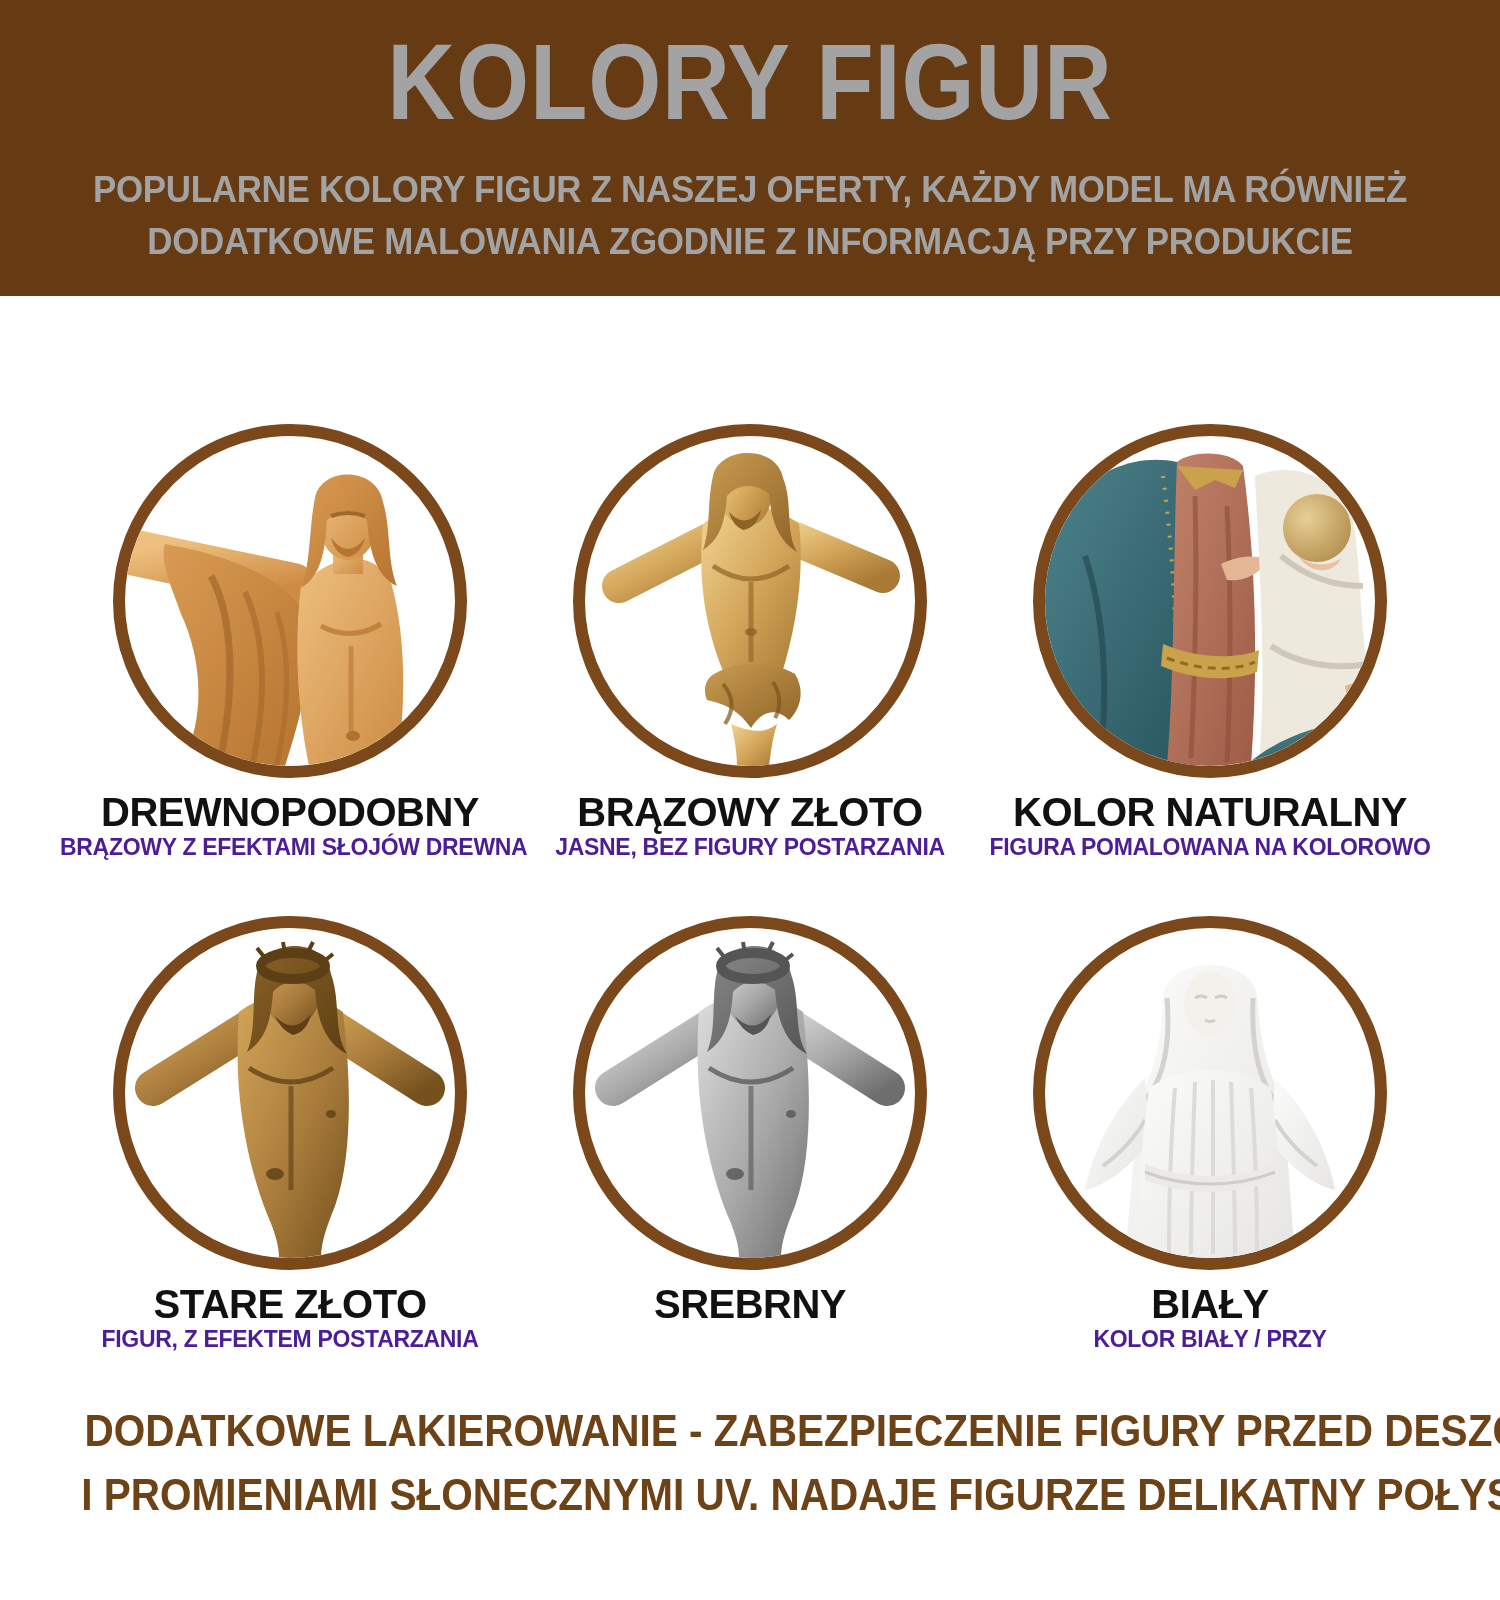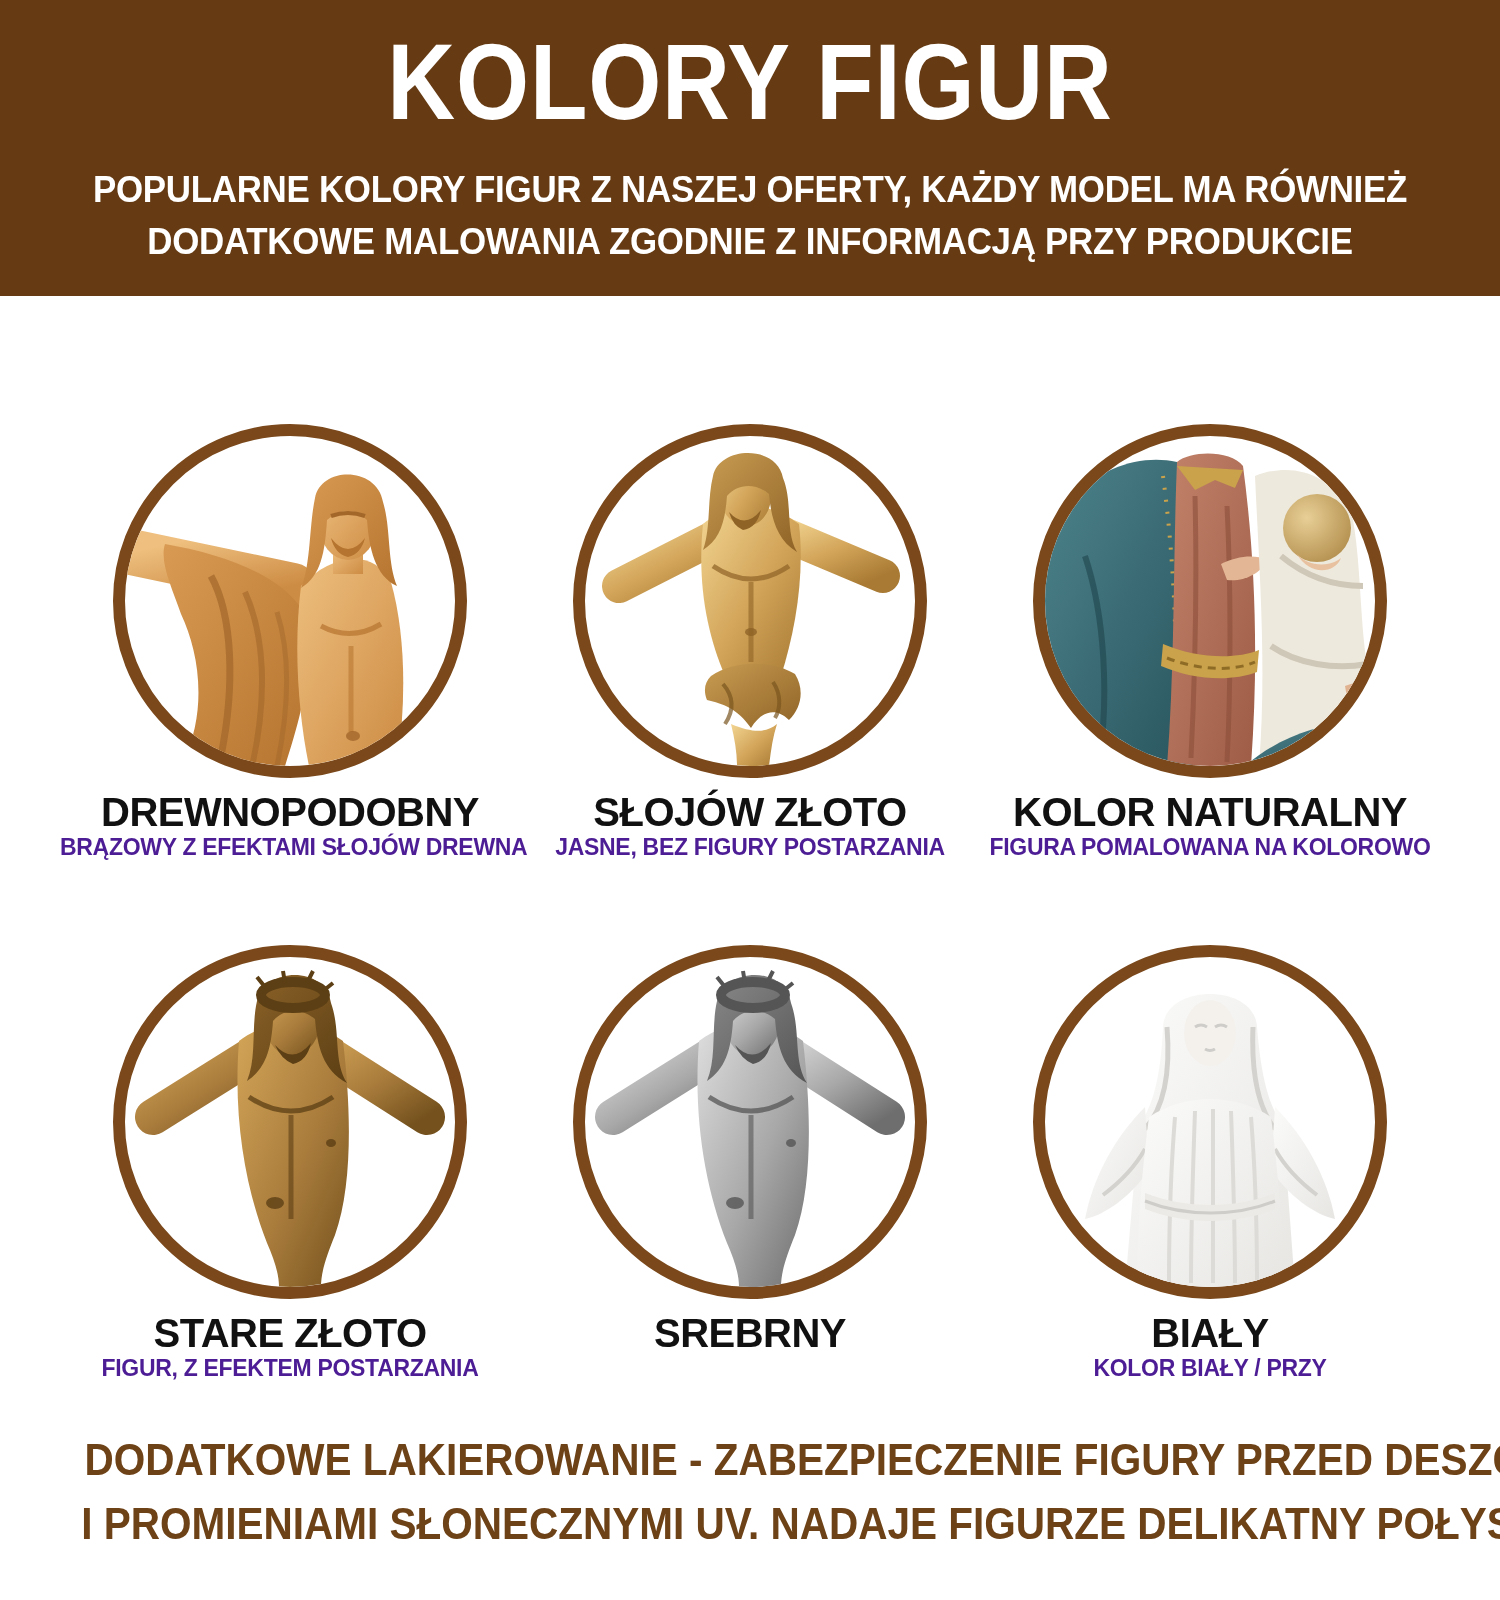--- a/index.html
+++ b/index.html
@@ -1,33 +1,33 @@
 <!DOCTYPE html>
 <html><head>
 <meta charset="utf-8">
 <style>
   * { margin:0; padding:0; box-sizing:border-box; }
   html,body { width:1500px; height:1600px; background:#ffffff; overflow:hidden;
               font-family:"Liberation Sans", sans-serif; }
 
   
-  .header { width:1500px; height:296px; background:#663b13; color:#ffffff;
+  .header { width:1500px; height:296px; background:#663b13; color:#a3a3a3;
             text-align:center; padding-top:26px; }
   .title-wrap { height:118px; }
   .page-title { display:inline-block; font-size:108px; font-weight:700;
                 letter-spacing:1px; transform:scaleX(0.87); transform-origin:center;
                 white-space:nowrap; line-height:112px; }
   .page-subtitle { margin-top:20px; font-size:36px; font-weight:700;
                    line-height:52px; letter-spacing:-0.3px; }
   .page-subtitle div { display:inline-block; transform:scaleX(0.97);
                        transform-origin:center; white-space:nowrap; display:block; }
 
   
   .grid { width:1500px; padding:128px 90px 0 60px;
-          display:grid; grid-template-columns:1fr 1fr 1fr; row-gap:84px;
+          display:grid; grid-template-columns:1fr 1fr 1fr; row-gap:55px;
           justify-items:center; }
   .card { text-align:center; width:460px; }
   .circle { width:354px; height:354px; border-radius:50%;
             border:12px solid #7a481a; background:#ffffff; margin:0 auto;
             overflow:hidden; }
   .circle svg { width:330px; height:330px; display:block; }
   .card-title { margin-top:12px; font-size:40px; font-weight:700; color:#111111;
                 line-height:44px; white-space:nowrap; letter-spacing:-0.5px; }
   .card-sub { font-size:23px; font-weight:700; color:#4c1d95; line-height:27px;
               min-height:27px; white-space:nowrap; letter-spacing:-0.3px; }
@@ -120,21 +120,21 @@
         <path d="M188 246 C196 258 196 272 190 282" stroke="#7a5520" stroke-width="4" fill="none" opacity="0.7"></path>
 
         <path d="M146 288 C150 304 152 318 152 330 L184 330 C186 314 188 300 192 288 C182 296 170 298 146 288 Z" fill="url(#goldB)"></path>
 
         <ellipse cx="160" cy="58" rx="26" ry="32" fill="url(#goldB)" transform="rotate(-8 160 58)"></ellipse>
 
         <path d="M128 40 C134 10 192 8 198 42 C208 66 200 96 212 116 C192 104 186 82 184 58 C170 46 152 48 142 60 C140 88 134 104 118 114 C126 92 122 64 128 40 Z" fill="url(#goldBD)"></path>
         <path d="M144 76 Q160 94 176 74 Q172 92 158 94 Q148 90 144 76 Z" fill="#8f6326"></path>
       </svg>
     </div>
-    <div class="card-title">SŁOJÓW ZŁOTO</div>
+    <div class="card-title">BRĄZOWY ZŁOTO</div>
     <div class="card-sub">JASNE, BEZ FIGURY POSTARZANIA</div>
   </div>
 
   <div class="card">
     <div class="circle">
       <svg viewBox="0 0 330 330">
         <defs>
           <linearGradient id="teal" x1="0" y1="0" x2="1" y2="1">
             <stop offset="0" stop-color="#4d838c"></stop>
               <stop offset="1" stop-color="#29555e"></stop>

